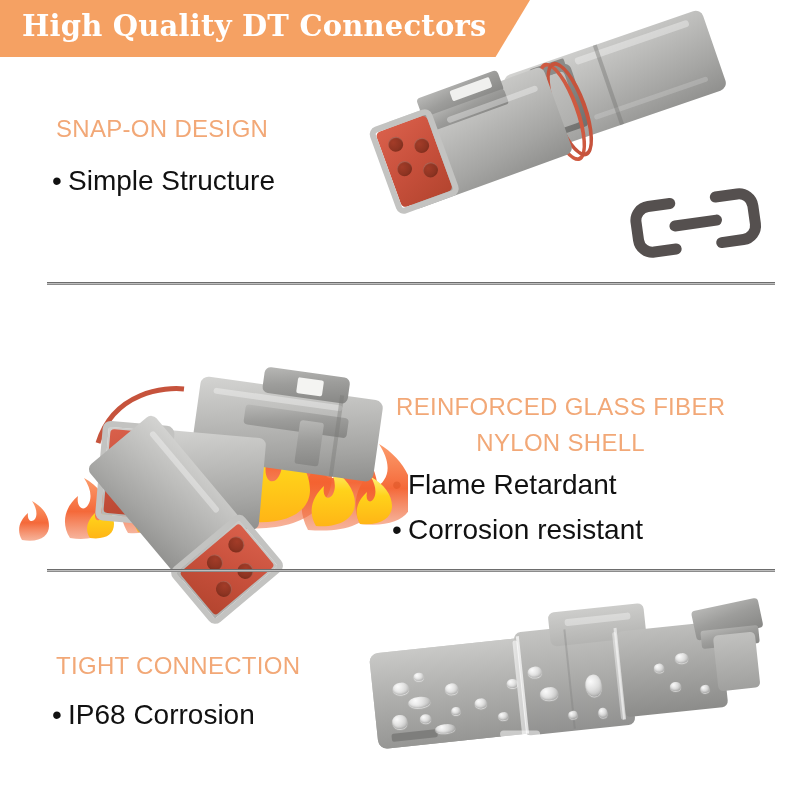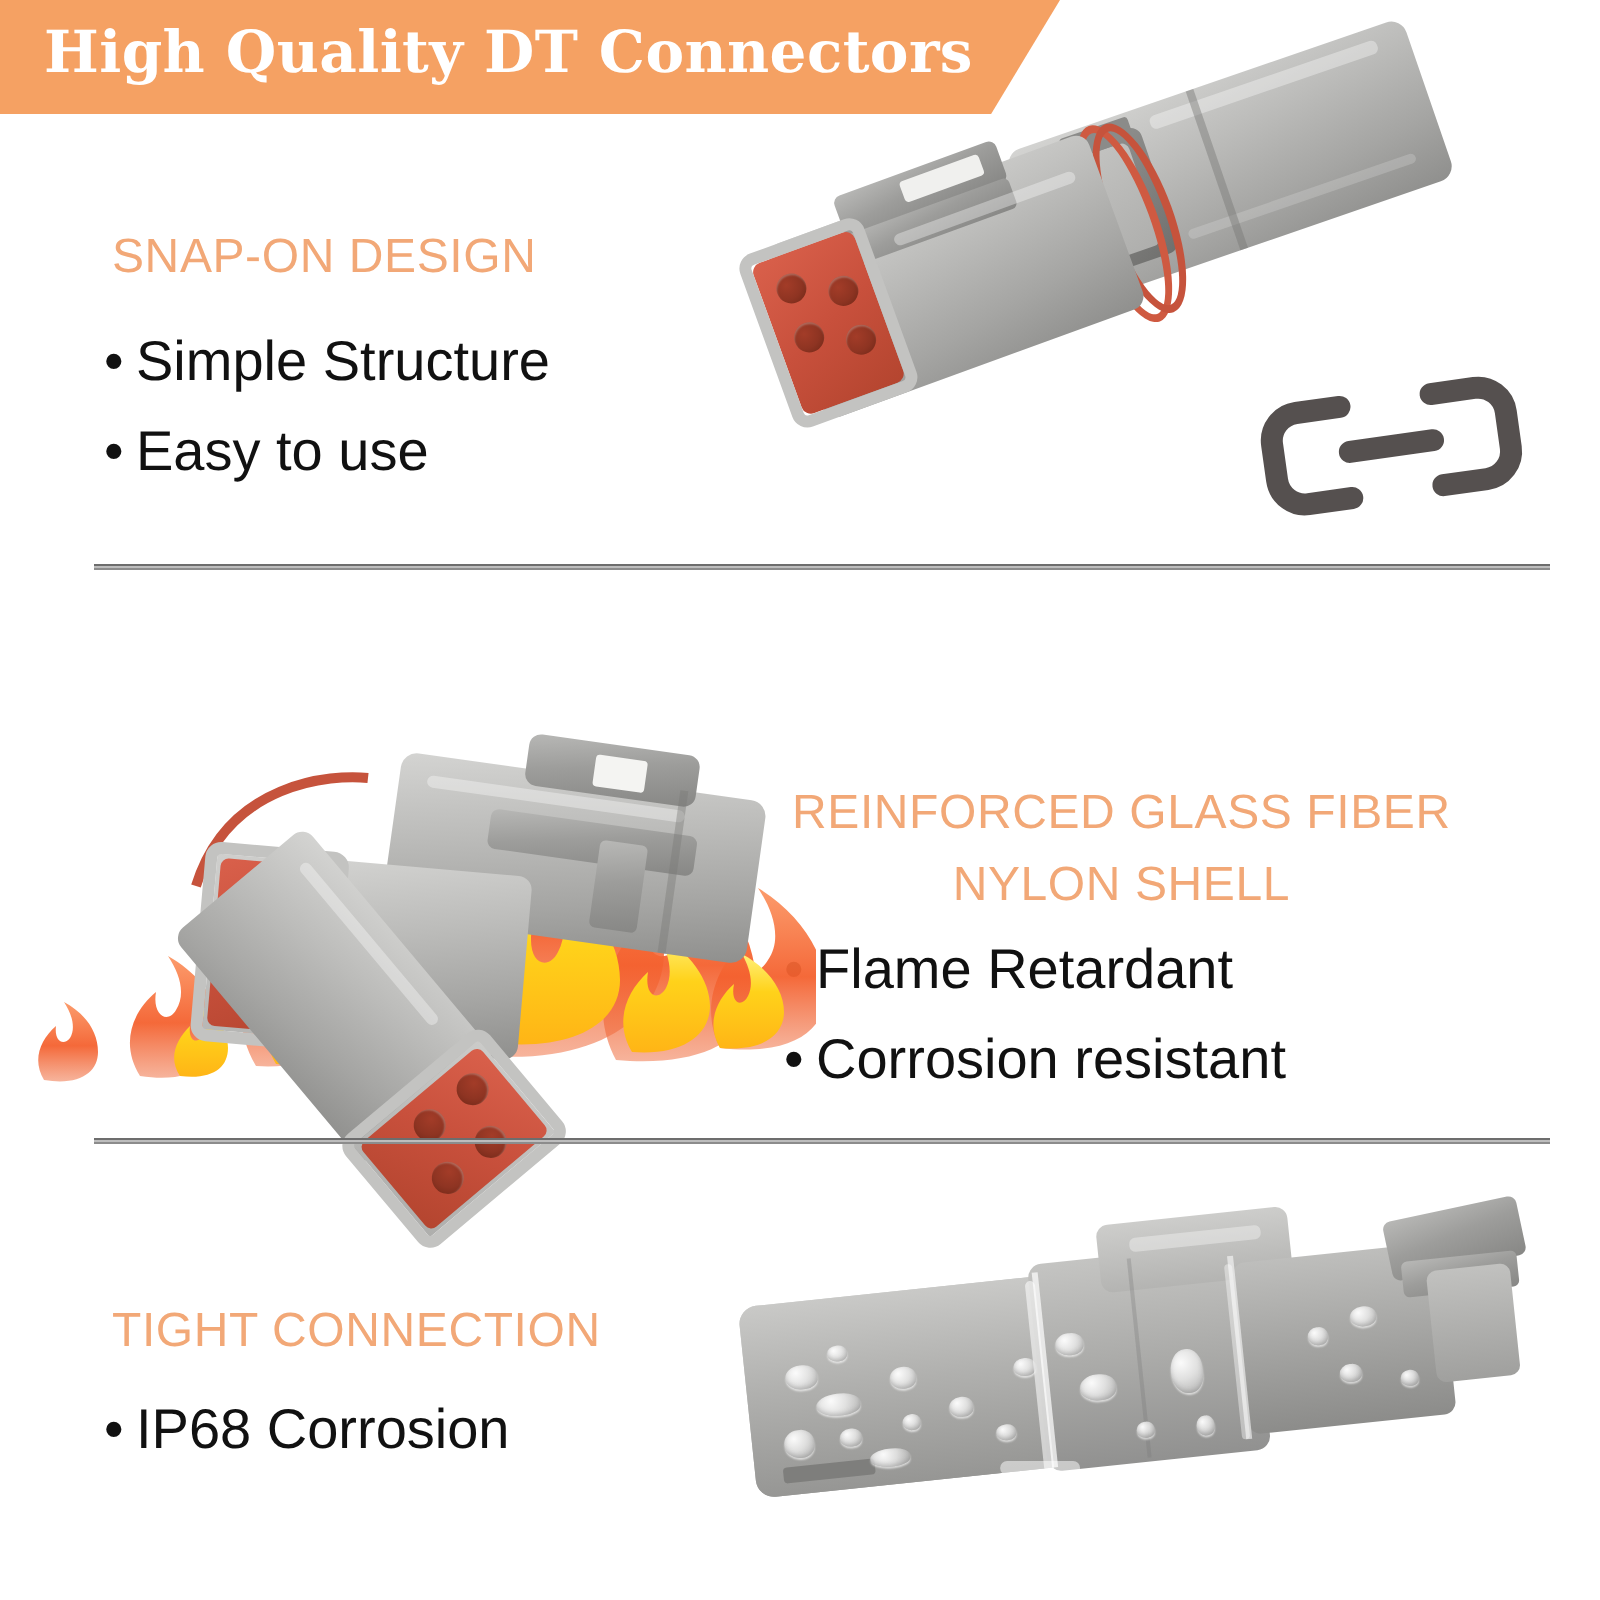--- a/index.html
+++ b/index.html
@@ -143,23 +143,20 @@
 <body>
 
 <div id="header-banner"></div>
 <div id="header-title">High Quality DT Connectors</div>
 
 <div class="feature-heading" style="left:56px; top:111px;">SNAP-ON DESIGN</div>
 
 <ul class="bullet-list" style="left:52px; top:158px;">
   <li class="bullet-item">
     <span class="dot">•</span><span>Simple Structure</span>
-  </li>
-  <li class="bullet-item">
-    <span class="dot">•</span><span>Easy to use</span>
   </li>
 </ul>
 
 <div class="art" id="connector-pair-unmated" style="left:380px; top:70px; width:380px; height:215px;">
 
   <div style="position:absolute; left:140px; top:4px; width:220px; height:110px; transform:rotate(-19deg); transform-origin:0 50%;">
     <div class="housing" style="left:0; top:0; width:210px; height:84px; border-radius:8px;"></div>
     <div class="housing-dark" style="left:2px; top:8px; width:66px; height:66px; border-radius:6px;
          background:linear-gradient(150deg,#9b9b99 0%,#828280 60%,#6f6f6d 100%);"></div>
     <div class="housing" style="left:8px; top:14px; width:52px; height:54px; border-radius:4px;

